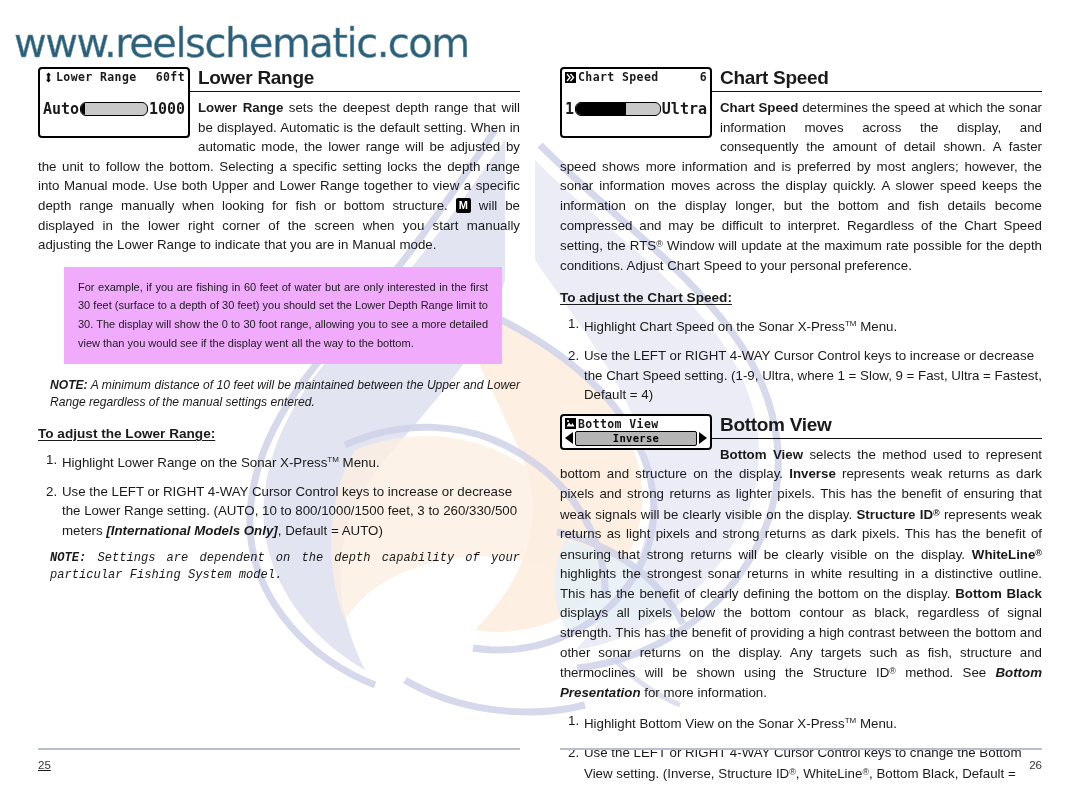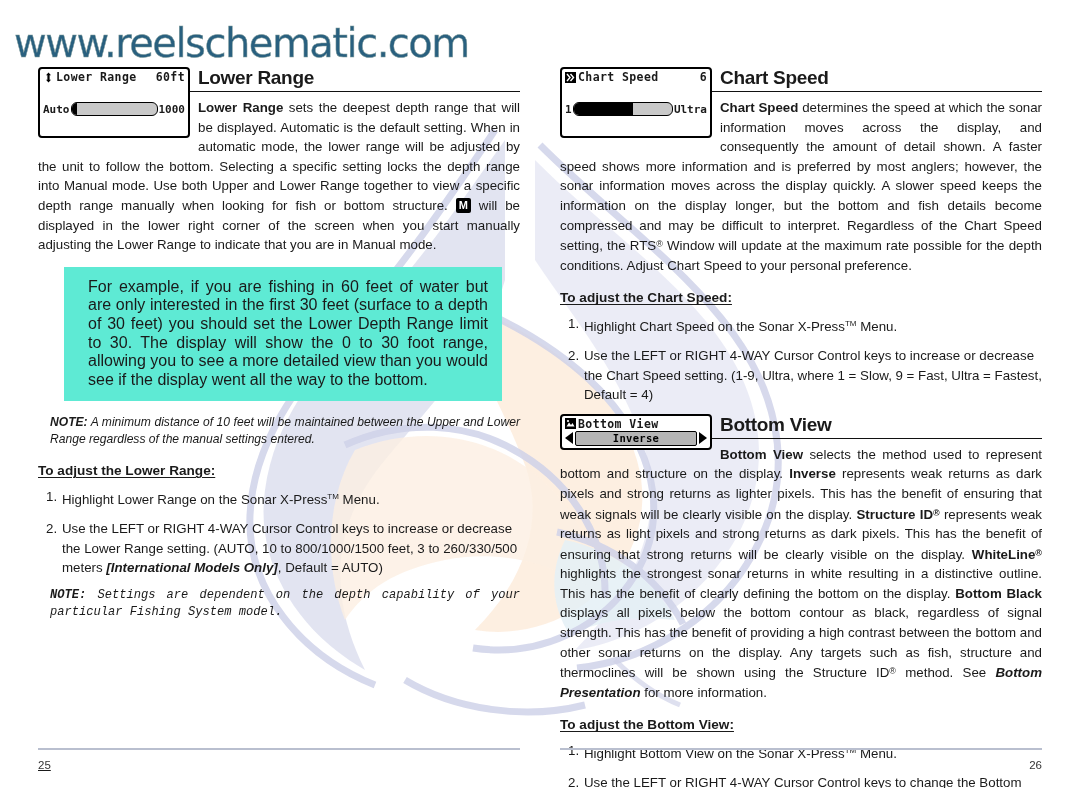--- a/index.html
+++ b/index.html
@@ -117,21 +117,21 @@
   .w-icon {
     flex: 0 0 auto;
     width: 11px; height: 11px;
     margin-right: 2px;
     display: inline-block;
   }
 
   .w-barrow {
     display: flex;
     align-items: center;
-    font-size: 11px;
+    font-size: 15px;
     font-weight: bold;
     line-height: 13px;
     padding: 18px 1px;
   }
   .w-min, .w-max { flex: 0 0 auto; }
   .w-min { padding-right: 1px; }
   .w-max { padding-left: 1px; }
 
   .w-track {
     flex: 1 1 auto;
@@ -184,26 +184,26 @@
     font-size: 11px;
     line-height: 13px;
     padding: 1px 3px;
     border-radius: 2px;
     vertical-align: 1px;
     font-family: "Liberation Sans", sans-serif;
   }
 
   
   .example-box {
-    background: #5eead4;
+    background: #f0abfc;
     margin: 12px 0 0 26px;
     width: 438px;
     box-sizing: border-box;
-    padding: 11px 14px 12px 24px;
-    font-size: 16px;
+    padding: 11px 14px 12px 14px;
+    font-size: 11px;
     line-height: 18.6px;
     text-align: justify;
   }
 
   
   .note {
     font-size: 12.1px;
     line-height: 17px;
     font-style: italic;
     margin: 13px 0 0 12px;
@@ -392,21 +392,20 @@
           <span class="arrow arrow-right"></span>
         </div>
       </div>
 
       <div class="heading">Bottom View</div>
       <div class="heading-rule"></div>
 
       <p class="para"><b>Bottom View</b> selects the method used to represent bottom and structure on the display. <b>Inverse</b> represents weak returns as dark pixels and strong returns as lighter pixels. This has the benefit of ensuring that weak signals will be clearly visible on the display. <b>Structure ID<sup class="reg">®</sup></b> represents weak returns as light pixels and strong returns as dark pixels.  This has the benefit of ensuring that strong returns will be clearly visible on the display.  <b>WhiteLine<sup class="reg">®</sup></b> highlights the strongest sonar returns in white resulting in a distinctive outline.  This has the benefit of clearly defining the bottom on the display. <b>Bottom Black</b> displays all pixels below the bottom contour as black, regardless of signal strength. This has the benefit of providing a high contrast between the bottom and other sonar returns on the display. Any targets such as fish, structure and thermoclines will be shown using the Structure ID<sup class="reg">®</sup> method. See <b><i>Bottom Presentation</i></b> for more information.</p>
     </div>
 
-    <div class="subhead">To adjust the Bottom View:</div>
 
     <ul class="steps">
       <li class="step">
         <span class="step-num">1.</span>
         <span class="step-txt">Highlight Bottom View on the Sonar X-Press<sup class="tm">TM</sup> Menu.</span>
       </li>
       <li class="step">
         <span class="step-num">2.</span>
         <span class="step-txt">Use the LEFT or RIGHT 4-WAY Cursor Control keys to change the Bottom View setting. (Inverse, Structure ID<sup class="reg">®</sup>, WhiteLine<sup class="reg">®</sup>, Bottom Black, Default = Inverse)</span>
       </li>

